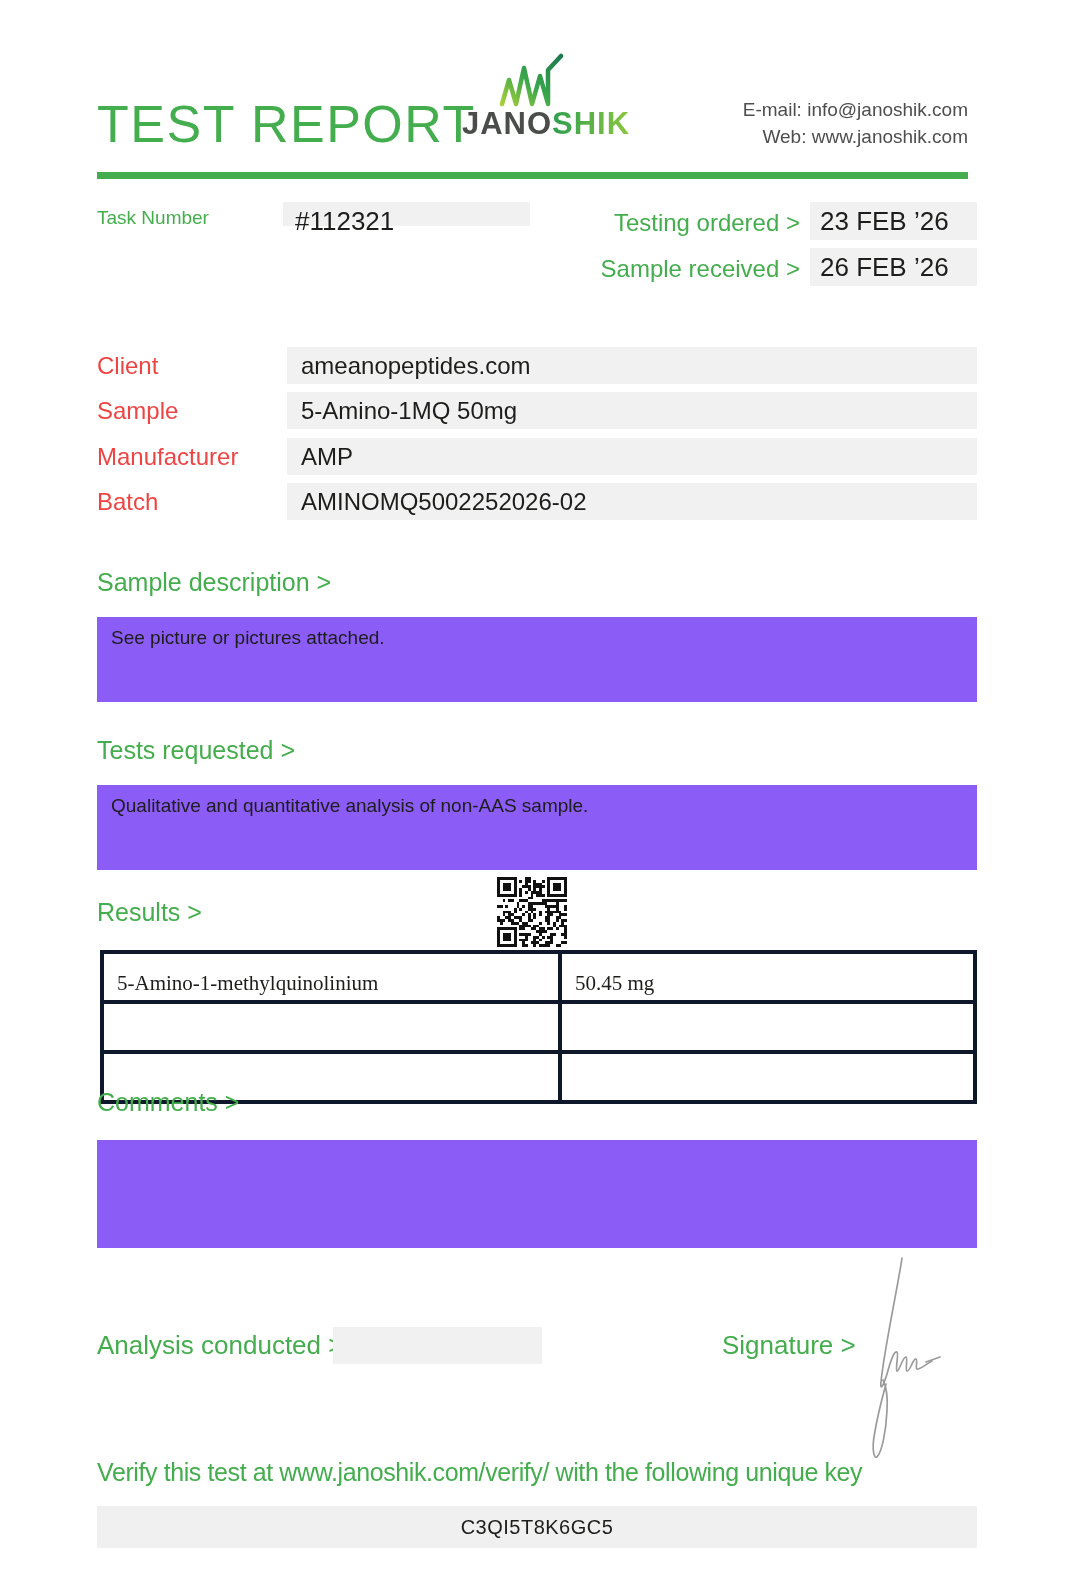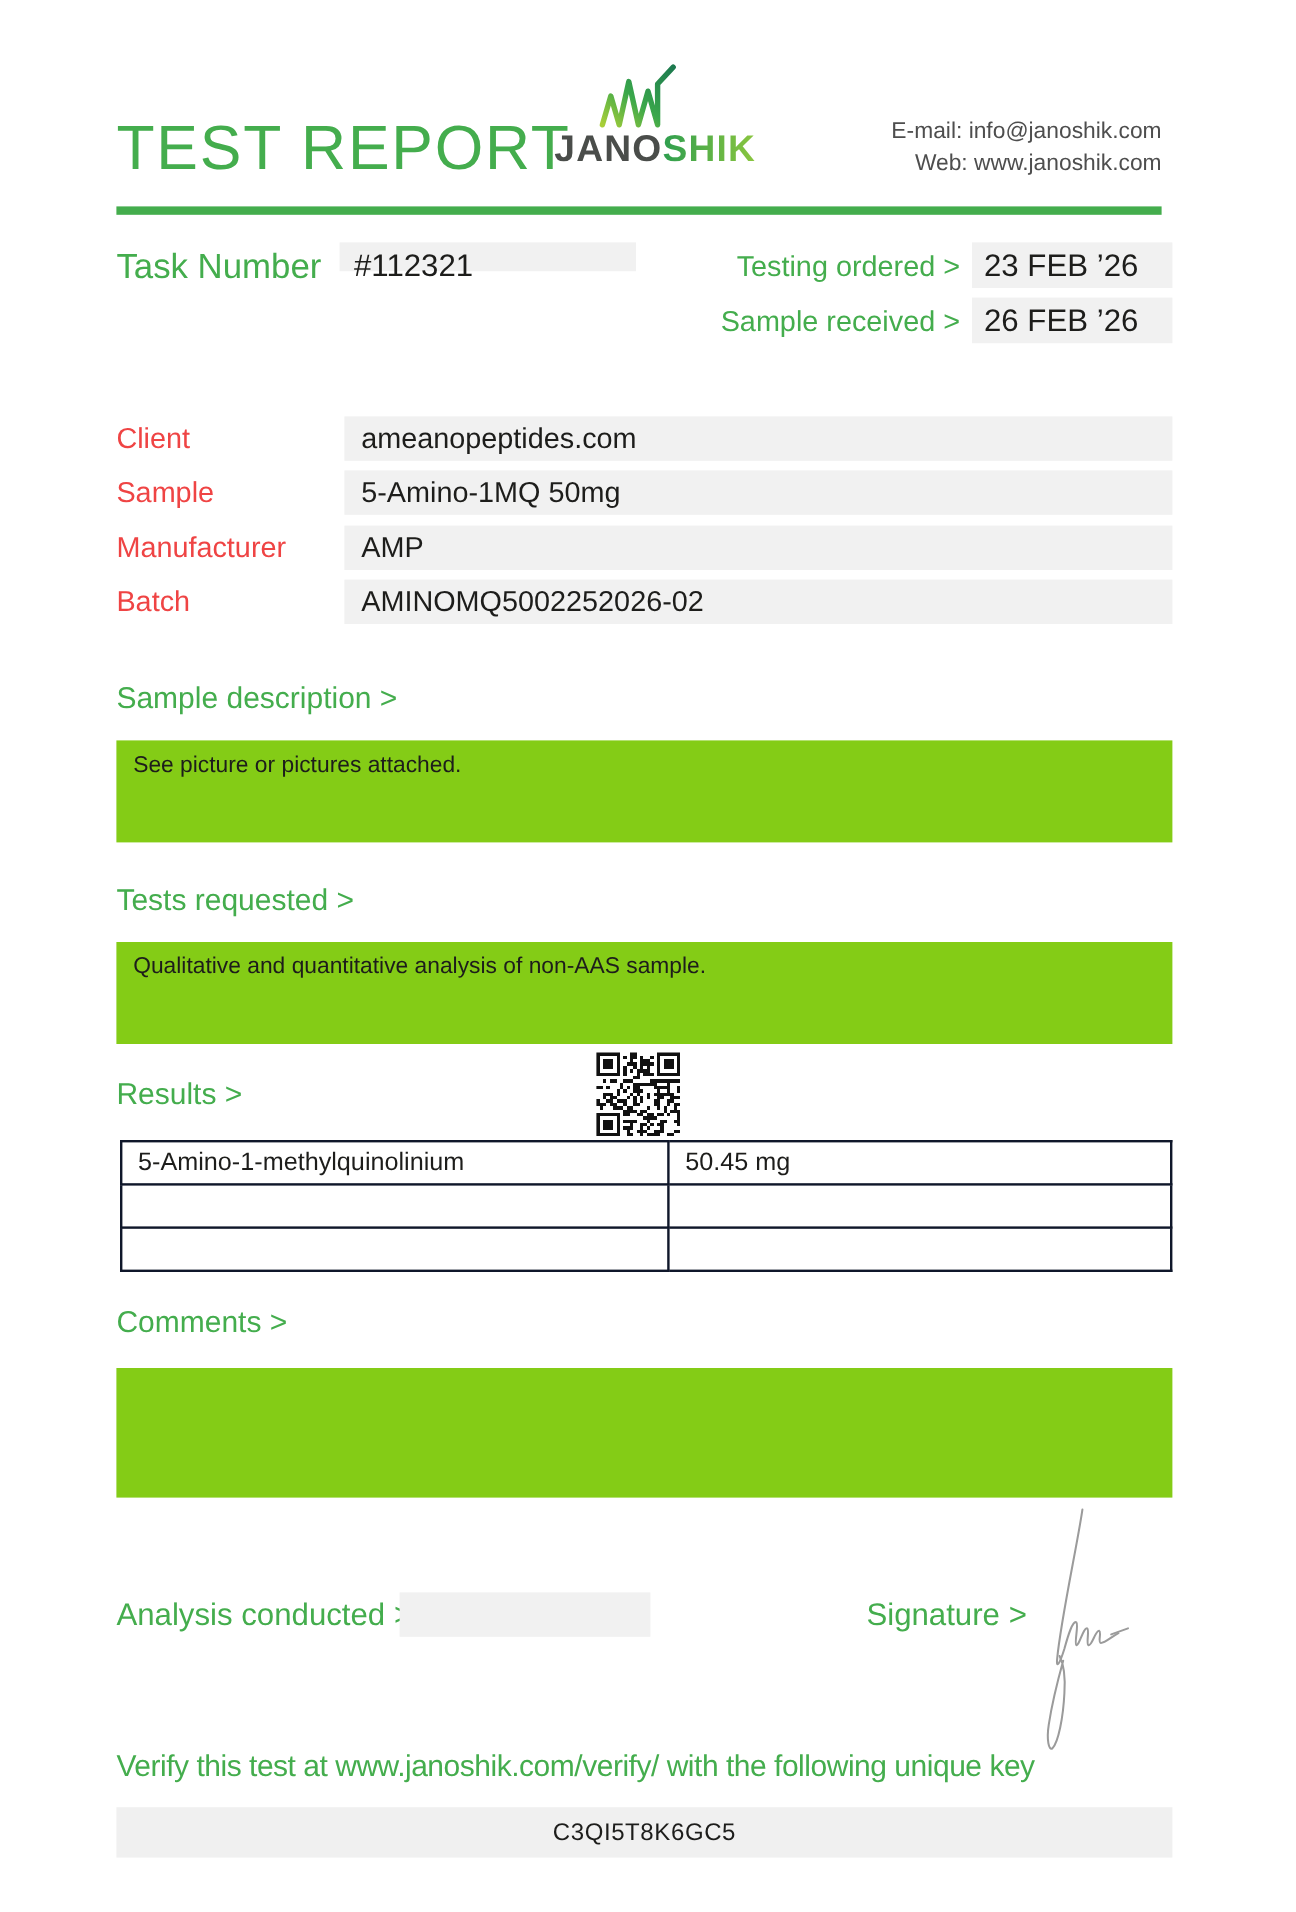--- a/index.html
+++ b/index.html
@@ -14,41 +14,41 @@
   .title{left:97px;top:94px;font-size:52px;letter-spacing:1.5px;color:#44ad4d;font-weight:400;white-space:nowrap;}
   .logo-icon{left:492px;top:52px;}
   .brand{left:456px;top:106px;width:180px;text-align:center;font-size:31px;font-weight:bold;letter-spacing:1px;white-space:nowrap;}
   .brand .dark{color:#4a4d4a;}
   .brand .grn{background:linear-gradient(90deg,#2e9e4f,#8bc63f);-webkit-background-clip:text;background-clip:text;color:#3aa74b;-webkit-text-fill-color:transparent;}
   .contact{right:112px;top:96px;text-align:right;font-size:19px;color:#4e4e4e;line-height:27px;white-space:nowrap;}
 
   .rule{left:97px;top:172px;width:871px;height:7px;background:#44ad4d;}
 
   
-  .task-label{left:97px;top:207px;font-size:29px;color:#44ad4d;white-space:nowrap;}
+  .task-label{left:97px;top:207px;font-size:19px;color:#44ad4d;white-space:nowrap;}
   .task-box{left:283px;top:202px;width:247px;height:24px;background:#f1f1f1;font-size:26px;line-height:38px;padding-left:12px;box-sizing:border-box;}
   .date-label{width:243px;text-align:right;font-size:24px;color:#44ad4d;white-space:nowrap;}
   .dl1{left:557px;top:209px;} .dl2{left:557px;top:255px;}
   .date-box{left:810px;width:167px;height:38px;background:#f1f1f1;font-size:26px;line-height:38px;padding-left:10px;box-sizing:border-box;white-space:nowrap;}
   .db1{top:202px;} .db2{top:248px;}
 
   
   .info-label{left:97px;font-size:24px;color:#ef4444;white-space:nowrap;}
   .info-box{left:287px;width:690px;height:37px;background:#f1f1f1;font-size:24px;line-height:37px;padding-left:14px;box-sizing:border-box;white-space:nowrap;}
 
   
   .sec-head{left:97px;font-size:25px;color:#44ad4d;white-space:nowrap;}
-  .sec-box{left:97px;width:880px;background:#84cc16;font-size:19px;padding:10px 14px;box-sizing:border-box;}
+  .sec-box{left:97px;width:880px;background:#8b5cf6;font-size:19px;padding:10px 14px;box-sizing:border-box;}
 
   
   .qr{left:497px;top:877px;width:70px;height:70px;}
 
   
   .results-table{left:100px;top:950px;width:877px;border-collapse:collapse;}
-  .results-table td{border:2px solid #0f172a;height:34px;font-size:21px;padding:0 0 0 13px;}
+  .results-table td{border:4px solid #0f172a;height:34px;font-size:21px;padding:12px 0 0 13px;font-family:Liberation Serif, serif;}
   .results-table td.c1{width:441px;}
 
   
   .analysis-label{left:97px;top:1330px;font-size:26px;color:#44ad4d;white-space:nowrap;}
   .analysis-box{left:333px;top:1327px;width:209px;height:37px;background:#f1f1f1;}
   .signature-label{left:722px;top:1330px;font-size:26px;color:#44ad4d;white-space:nowrap;}
   .signature{left:864px;top:1254px;}
   .verify-line{left:97px;top:1458px;font-size:25px;letter-spacing:-0.4px;color:#44ad4d;white-space:nowrap;}
   .key-box{left:97px;top:1506px;width:880px;height:42px;background:#f0f0f0;text-align:center;font-size:20px;line-height:42px;letter-spacing:0.5px;}
 </style>

